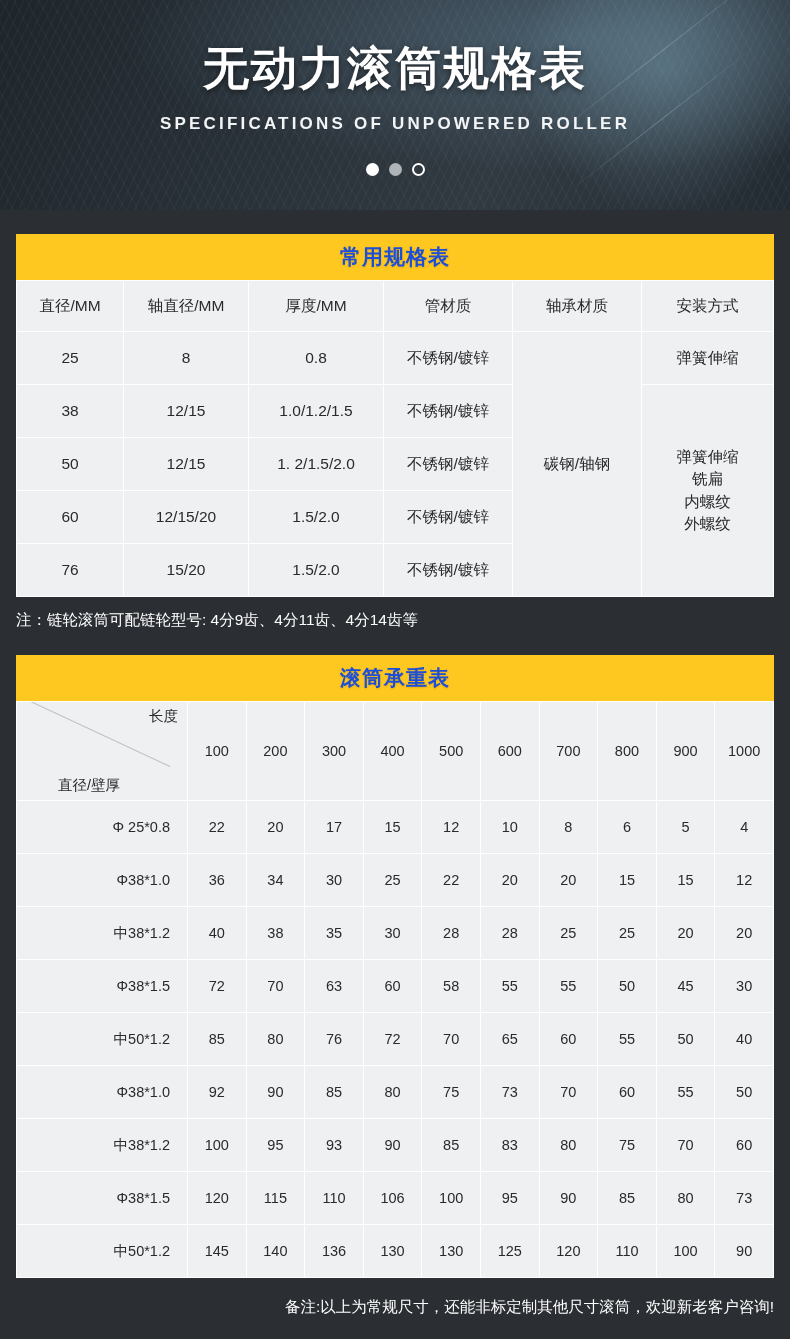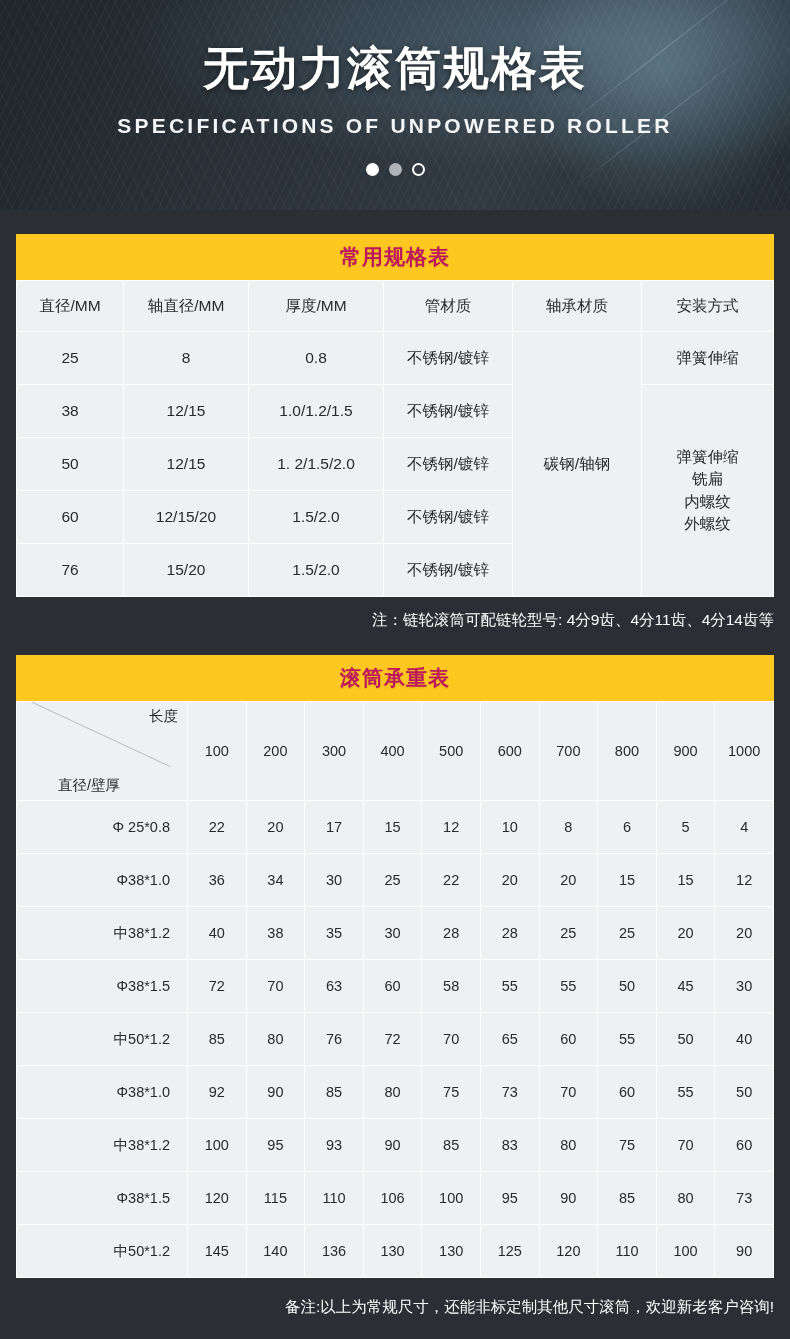--- a/index.html
+++ b/index.html
@@ -57,21 +57,21 @@
     font-weight: 700;
     letter-spacing: 2px;
     color: #ffffff;
     text-shadow: 0 2px 6px rgba(0,0,0,.55);
   }
   .hero-sub {
     position: absolute;
     top: 114px;
     width: 100%;
     text-align: center;
-    font-size: 21px;
+    font-size: 17px;
     font-weight: 700;
     letter-spacing: 3.2px;
     color: #f2f4f6;
   }
   .dots {
     position: absolute;
     top: 163px;
     width: 100%;
     display: flex;
     justify-content: center;
@@ -87,21 +87,21 @@
   .dot.dim { background: #aeb4b8; border-color: #aeb4b8; }
   .dot.hollow { background: transparent; }
 
   
   .card {
     margin: 0 16px;
     background: #ffffff;
   }
   .card-head {
     background: #ffc820;
-    color: #be185d;
+    color: #1d4ed8;
     text-align: center;
     font-size: 21px;
     font-weight: 700;
     letter-spacing: 1px;
     height: 46px;
     line-height: 46px;
     text-shadow: 0 1px 2px rgba(0,0,0,.12);
   }
   table.spec {
     width: 100%;
@@ -122,21 +122,21 @@
     font-weight: 400;
     background: #eef0f2;
   }
   table.spec td.multi {
     line-height: 1.45;
   }
   .note {
     margin: 0 16px;
     height: 46px;
     line-height: 46px;
-    text-align: right;
+    text-align: left;
     font-size: 15.5px;
     color: #ffffff;
   }
 
   
   table.load {
     width: 100%;
     border-collapse: collapse;
     table-layout: fixed;
     background: #eef0f2;

